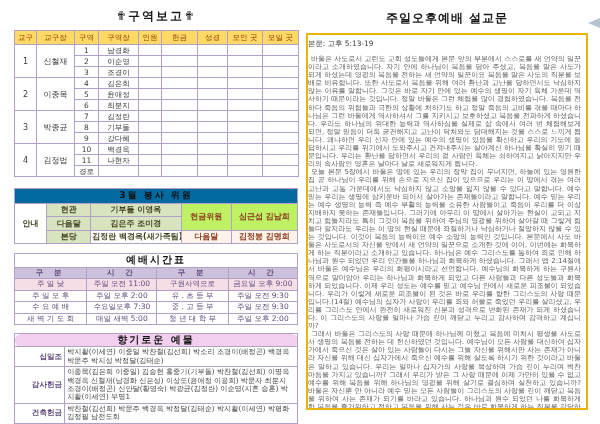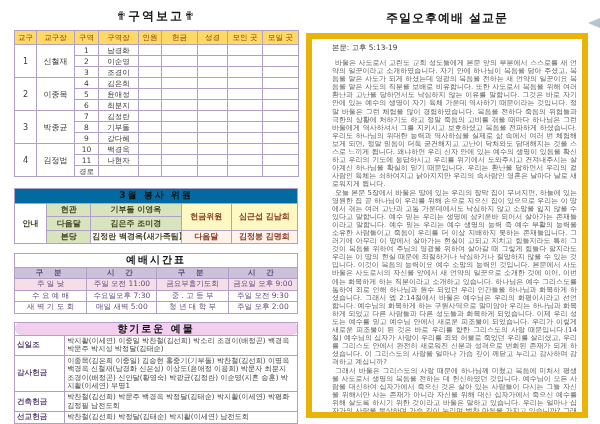--- a/index.html
+++ b/index.html
@@ -23,41 +23,41 @@
   .report td,.report th{font-size:7.5px;text-align:center;padding:0.5px 1px;line-height:9px;color:#3a3a3a;}
   .report th{background:#ffd966;color:#8b3c00;font-weight:normal;padding:2px 0;font-size:7.5px;}
   .report .grp{font-size:8px;}
 
   
   .volunteers{margin-top:11px;}
   .volunteers td{font-size:8px;font-weight:bold;text-align:center;padding:1.5px 1px;line-height:9.5px;}
   .volunteers .title-row td{background:#0369a1;color:#111;font-size:9px;letter-spacing:2px;padding:2px 0;}
   .volunteers .green{background:#d7e4bd;color:#41421f;}
   .volunteers .white{background:#ffffff;color:#41421f;}
-  .volunteers .peach{background:#fef9c3;color:#8b3a1e;}
+  .volunteers .peach{background:#bef264;color:#8b3a1e;}
   .volunteers .peach2{background:#fdf3ea;color:#8b3a1e;}
 
   
   .schedule{margin-top:9px;border-radius:17px;}
   .schedule td,.schedule th{font-size:7.5px;text-align:center;padding:1px 0;line-height:8.5px;color:#604a7b;}
   .schedule .title-row td{background:#ffffff;color:#111;font-weight:bold;font-size:10px;letter-spacing:2px;padding:2px 0;}
   .schedule th{background:#ccc1da;font-weight:bold;letter-spacing:4px;}
   .schedule .pink td{background:#f6dee7;}
 
   
   .offerings{margin-top:8px;}
   .offerings td{font-size:7.2px;padding:1px 2px;line-height:8.4px;vertical-align:middle;border-radius:6px;}
   .offerings .title-row td{background:#f2ceef;color:#111;font-weight:bold;font-size:10px;letter-spacing:2px;text-align:center;padding:2px 0;}
-  .offerings .label{color:#604a7b;font-weight:bold;text-align:left;font-size:7.6px;}
+  .offerings .label{color:#604a7b;font-weight:bold;text-align:right;font-size:7.6px;}
   .offerings .names{color:#474747;white-space:normal;text-align:left;margin-top:32px;}
 
   
   .sermon-title{text-align:center;font-size:12px;font-weight:bold;color:#1a1a1a;letter-spacing:1px;margin:4px 0 6px 0;}
   .sermon-box{
-    border:6px solid #eab308;padding:4px 5px 3px 20px;height:366px;overflow:hidden;
+    border:2px solid #eab308;padding:4px 5px 3px 0;height:366px;overflow:hidden;
     font-size:7px;color:#5a5a5a;text-align:justify;
   }
   .s-head{font-size:7.4px;color:#3d3d3d;line-height:9px;}
   .s-head.bold{font-weight:bold;}
   .sermon-box p{margin:0;line-height:8.1px;text-indent:3px;}
   .sermon-box p.first{margin-top:7px;}
 
   .corner-artifact{
     position:absolute;right:0px;top:18px;width:0;height:0;
     border-top:5px solid transparent;border-bottom:5px solid transparent;
@@ -260,22 +260,28 @@
     </tr>
     <tr>
       <th>구 분</th>
       <th>시 간</th>
       <th>구 분</th>
       <th>시 간</th>
     </tr>
     <tr class="pink">
       <td>주 일 낮</td>
       <td>주일 오전  11:00</td>
-      <td>금요부흥기도회</td>
+      <td>구원사역으로</td>
       <td>금요일 오후  9:00</td>
+    </tr>
+    <tr>
+      <td>주 일 오 후</td>
+      <td>주일 오후  2:00</td>
+      <td>유 . 초 등 부</td>
+      <td>주일 오전  9:30</td>
     </tr>
     <tr>
       <td>수 요 예 배</td>
       <td>수요일오후  7:30</td>
       <td>중 . 고 등 부</td>
       <td>주일 오전  9:30</td>
     </tr>
     <tr>
       <td>새 벽 기 도 회</td>
       <td>매일 새벽  5:00</td>

